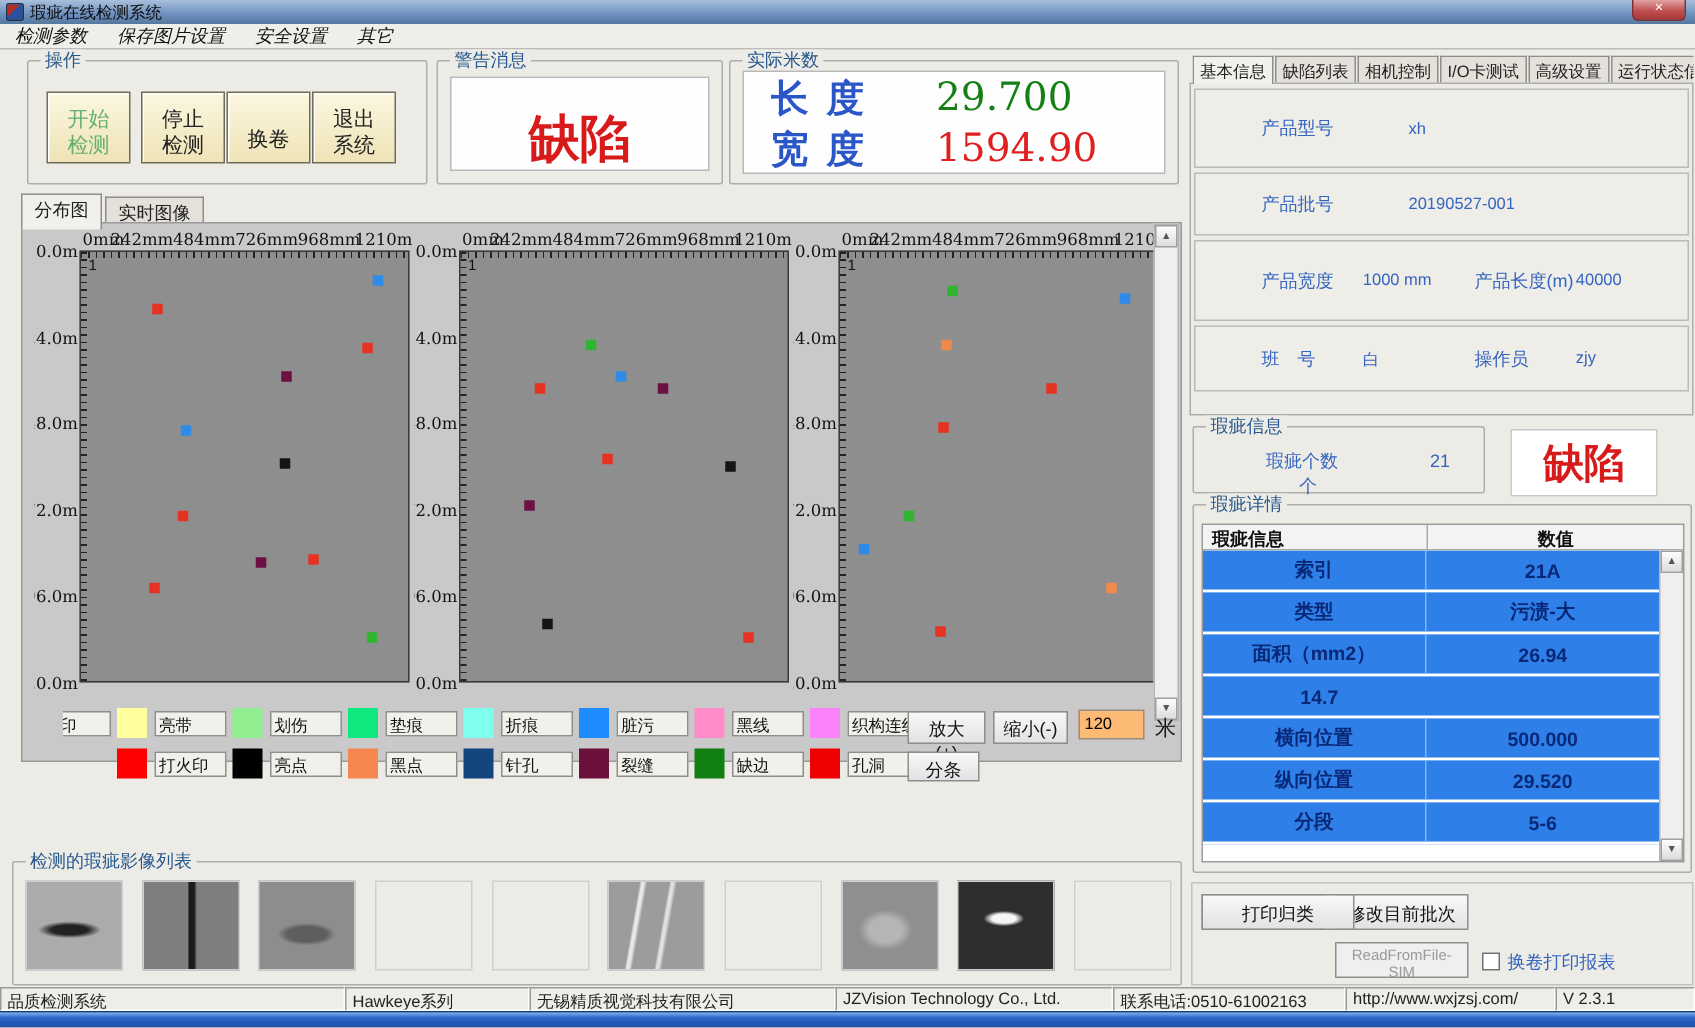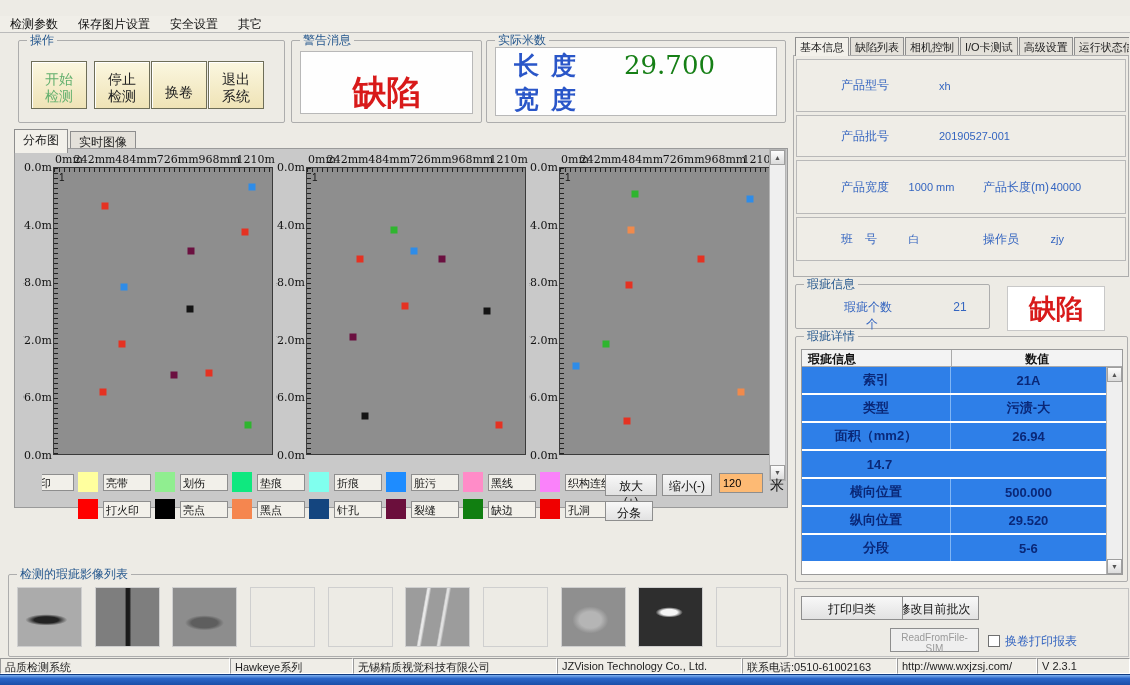--- a/index.html
+++ b/index.html
@@ -10,21 +10,21 @@
   .titlebar{position:absolute;left:0;top:0;width:1130px;height:16px;
     background:linear-gradient(#A8C0DC,#6E90BE 60%,#54789E);display:flex;align-items:center;gap:4px;padding:0 4px;}
   .app-icon{width:12px;height:12px;border-radius:2px;
     background:linear-gradient(135deg,#B03028 0 42%,#2A50A0 42% 100%);border:1px solid #203050;}
   .win-title{font-size:11px;color:#0B0B0B;}
   .close-btn{position:absolute;right:6px;top:0;width:36px;height:14px;border-radius:0 0 4px 4px;
     background:linear-gradient(#E2A2A2,#C05050 55%,#A83838);border:1px solid #7A3030;border-top:none;
     color:#fff;font-size:10px;line-height:12px;text-align:center;cursor:pointer;}
   .menubar{position:absolute;left:0;top:16px;width:1130px;height:17px;background:#F0EEE8;
     border-bottom:1px solid #BBB;display:flex;align-items:center;}
-  .menu-item{font-size:12px;color:#111;padding:1px 10px;cursor:default;}
+  .menu-item{font-size:12px;color:#111;padding:1px 10px;cursor:default;font-style:italic;}
   
   .gb{position:absolute;border:1px solid #ADADAD;border-radius:2px;}
   .gb>.cap{position:absolute;top:-8px;left:8px;background:#EDEBE5;padding:0 3px;
     font-size:12px;color:#26588E;line-height:14px;white-space:nowrap;}
   
   .op-btn{position:absolute;width:56px;height:48px;border:1px solid #6E6E58;
     background:linear-gradient(#FBF7E0,#EFE3B6);box-shadow:inset 1px 1px 0 #fff;
     font-size:14px;color:#222;text-align:center;line-height:17px;padding-top:6px;cursor:pointer;white-space:pre-line;}
   .op-btn.disabled{color:#63B06E;}
   
@@ -128,20 +128,25 @@
   .st-cell:nth-child(5){width:155px;} .st-cell:nth-child(6){width:140px;}
   .st-cell:nth-child(7){flex:1;}
   .taskstrip{position:absolute;left:0;top:674px;width:1130px;height:11px;
     background:linear-gradient(#7FB2F0,#2B66C9 35%,#1A4FA8);border-top:1px solid #0F3A80;}
 </style>
 </head>
 <body>
 
 <div class="win">
 
+  <div class="titlebar">
+    <span class="app-icon"></span>
+    <span class="win-title">瑕疵在线检测系统</span>
+    <div class="close-btn">×</div>
+  </div>
 
   <div class="menubar" id="menubar">
       <span class="menu-item">检测参数</span>
       <span class="menu-item">保存图片设置</span>
       <span class="menu-item">安全设置</span>
       <span class="menu-item">其它</span>
     </div>
 
   <div class="gb" style="left:18px;top:40px;width:267px;height:83px;">
     <span class="cap">操作</span>
@@ -165,20 +170,21 @@
 
   <div class="gb" style="left:486px;top:40px;width:300px;height:83px;">
     <span class="cap">实际米数</span>
     <div class="white-in" style="inset:6px 8px 6px 8px;">
       <div class="meter-row">
         <span class="meter-label">长度</span>
         <span class="meter-val len">29.700</span>
       </div>
       <div class="meter-row">
         <span class="meter-label">宽度</span>
+        <span class="meter-val wid">1594.90</span>
       </div>
     </div>
   </div>
 
   <div style="position:absolute;left:14px;top:129px;height:20px;" id="view-tabs"><span class="tab active">分布图</span><span class="tab">实时图像</span></div>
 
   <div class="plots-panel" id="plots">
       <div class="plot-group" style="left: 8px;">
         <div class="xlabels">
           <span class="xlab" style="left: 2px;">0mm</span>

